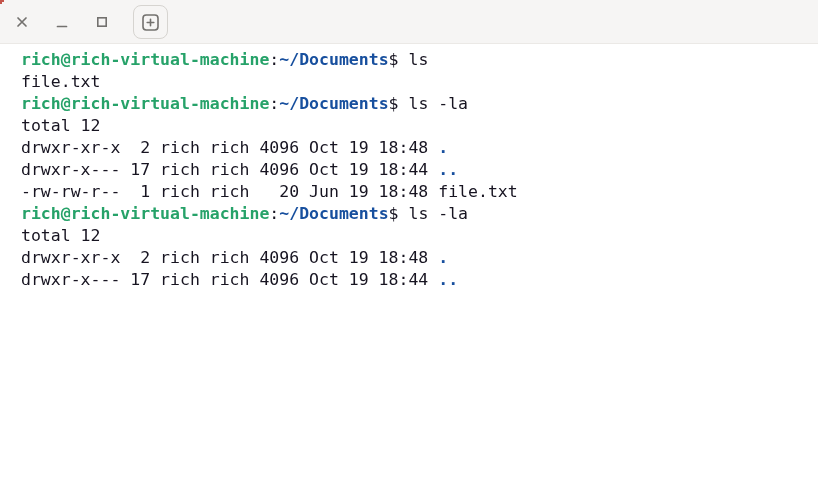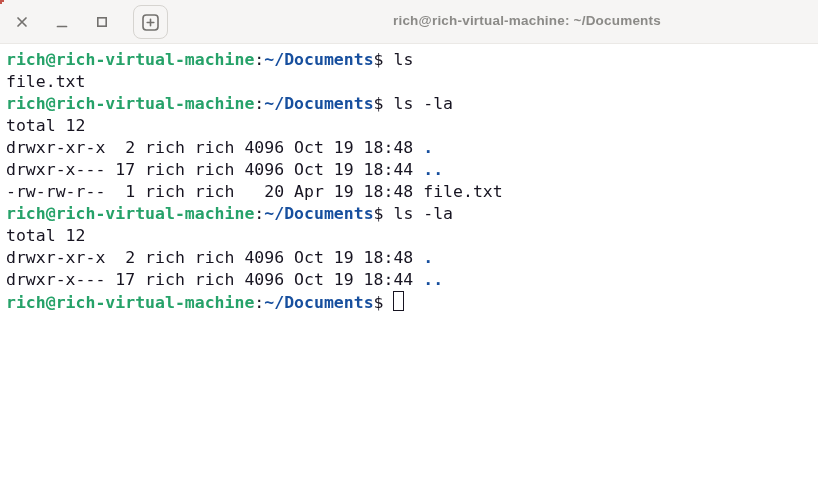--- a/index.html
+++ b/index.html
@@ -70,21 +70,21 @@
     top: 13px;
     font-family: "Liberation Sans", "DejaVu Sans", sans-serif;
     font-size: 13.5px;
     font-weight: 700;
     color: var(--title-text, #8b8a87);
     letter-spacing: 0.2px;
     white-space: nowrap;
   }
   .screen {
     position: relative;
-    padding: 5px 0 0 6px;
+    padding: 5px 0 0 21px;
     cursor: text;
   }
   .line {
     white-space: pre;
     font-size: 16.5px;
     line-height: 22px;
     height: 22px;
     color: var(--fg, #171421);
   }
   .seg.fg    { color: var(--fg, #171421); }
@@ -135,33 +135,31 @@
 
     <button class="newtab" aria-label="New Tab">
       <span>
         <svg width="17" height="17" viewBox="0 0 17 17">
           <rect x="1" y="1" width="15" height="15" rx="3.2" stroke="#73716e" stroke-width="1.6" fill="none"></rect>
           <path d="M8.5 5.2 L8.5 11.8 M5.2 8.5 L11.8 8.5" stroke="#73716e" stroke-width="1.6" stroke-linecap="round" fill="none"></path>
         </svg>
       </span>
     </button>
 
-    <div class="title">rich@rich-virtual-machine: ~/Documents</div>
   </div>
 
   <div class="screen">
     <div id="term">
         <div class="line"><span class="seg green">rich@rich-virtual-machine</span><span class="seg fg">:</span><span class="seg blue">~/Documents</span><span class="seg fg">$ ls</span></div>
         <div class="line"><span class="seg fg">file.txt</span></div>
         <div class="line"><span class="seg green">rich@rich-virtual-machine</span><span class="seg fg">:</span><span class="seg blue">~/Documents</span><span class="seg fg">$ ls -la</span></div>
         <div class="line"><span class="seg fg">total 12</span></div>
         <div class="line"><span class="seg fg">drwxr-xr-x  2 rich rich 4096 Oct 19 18:48 </span><span class="seg blue">.</span></div>
         <div class="line"><span class="seg fg">drwxr-x--- 17 rich rich 4096 Oct 19 18:44 </span><span class="seg blue">..</span></div>
-        <div class="line"><span class="seg fg">-rw-rw-r--  1 rich rich   20 Apr 19 18:48 file.txt</span></div>
+        <div class="line"><span class="seg fg">-rw-rw-r--  1 rich rich   20 Jun 19 18:48 file.txt</span></div>
         <div class="line"><span class="seg green">rich@rich-virtual-machine</span><span class="seg fg">:</span><span class="seg blue">~/Documents</span><span class="seg fg">$ ls -la</span></div>
         <div class="line"><span class="seg fg">total 12</span></div>
         <div class="line"><span class="seg fg">drwxr-xr-x  2 rich rich 4096 Oct 19 18:48 </span><span class="seg blue">.</span></div>
         <div class="line"><span class="seg fg">drwxr-x--- 17 rich rich 4096 Oct 19 18:44 </span><span class="seg blue">..</span></div>
-        <div class="line"><span class="seg green">rich@rich-virtual-machine</span><span class="seg fg">:</span><span class="seg blue">~/Documents</span><span class="seg fg">$ </span><span class="cursor"></span></div>
       </div>
   </div>
 
 </div>
 
 </body></html>

